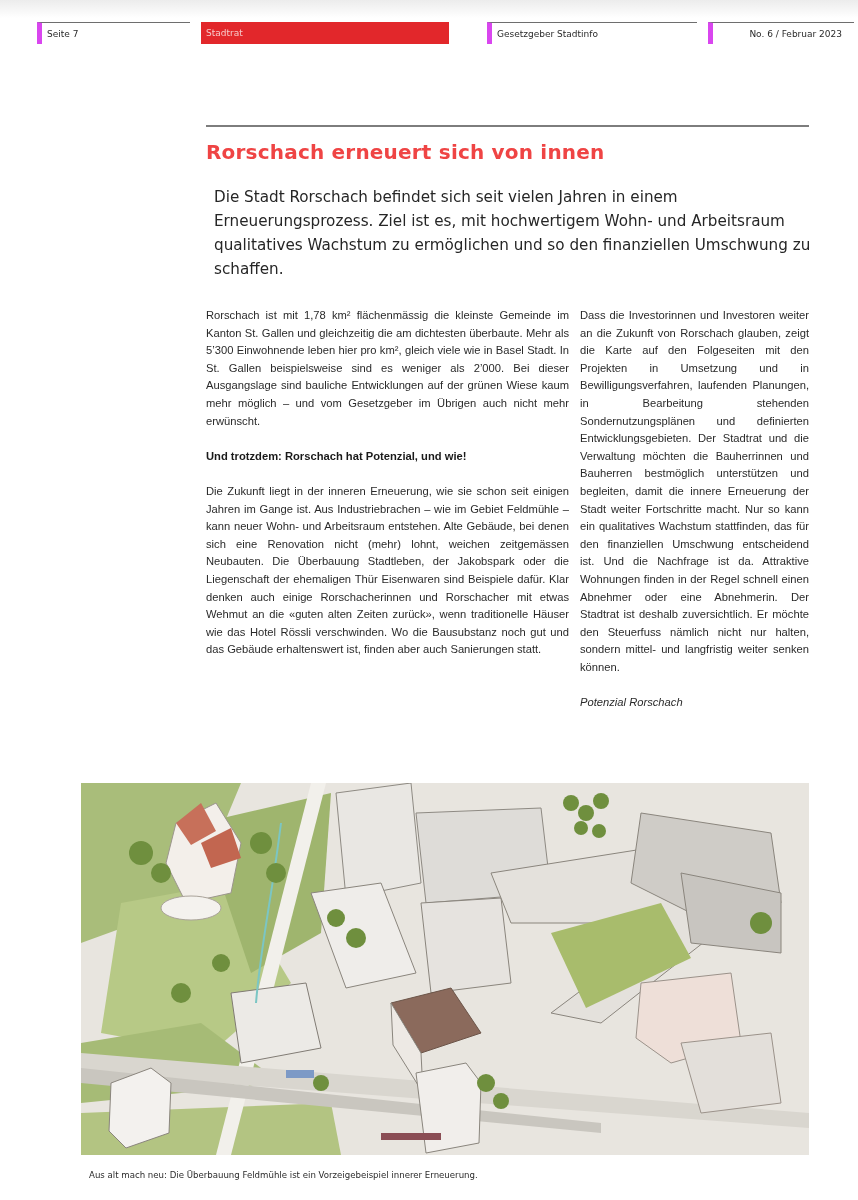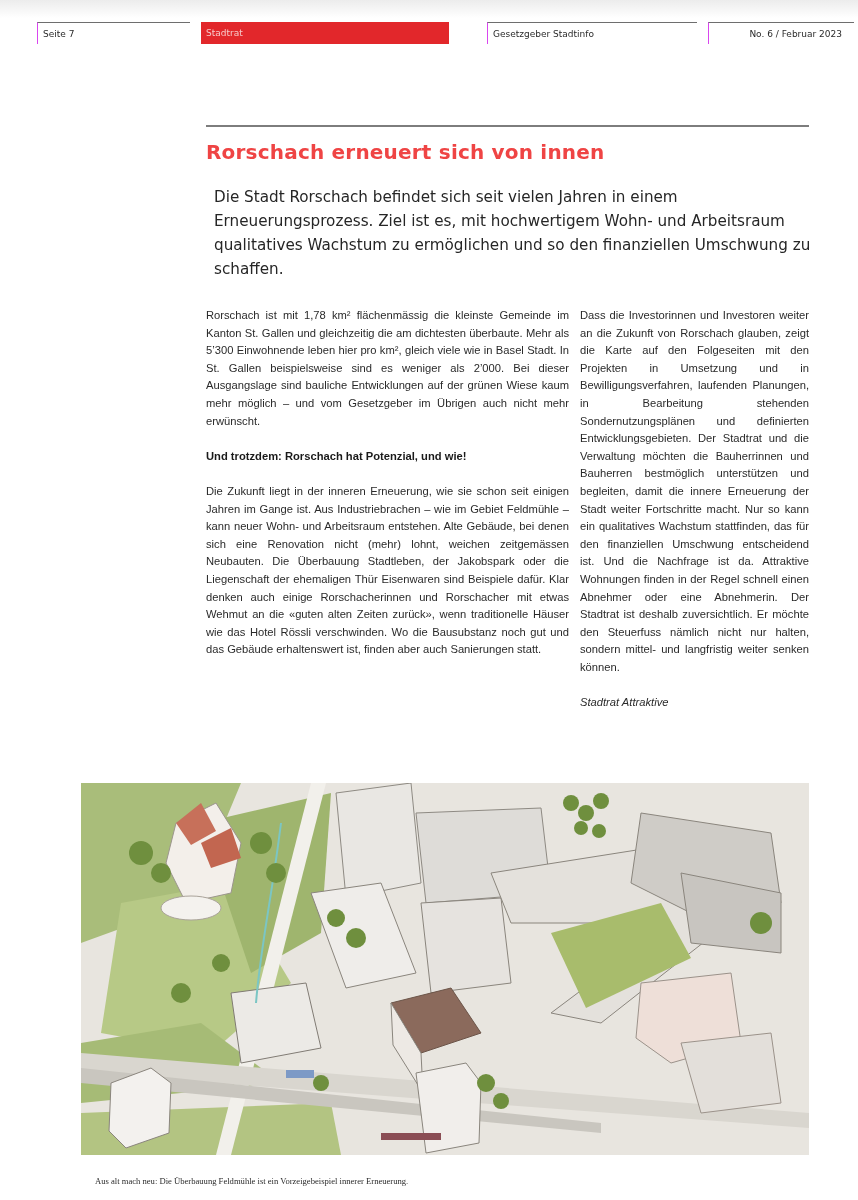--- a/index.html
+++ b/index.html
@@ -9,41 +9,41 @@
     font-family: "DejaVu Sans", sans-serif;
     color: #1f1f1f;
   }
   .top-shade {
     position: absolute; left: 0; top: 0; width: 858px; height: 18px;
     background: linear-gradient(#ececec, #ffffff);
   }
   
   .hdr { position: absolute; top: 22px; height: 22px; box-sizing: border-box;
          font-size: 9px; line-height: 22px; padding-left: 5px; }
-  .hdr.box { border-top: 1px solid #6e6e6e; border-left: 1px solid #d946ef; color: #2a2a2a; }
+  .hdr.box { border-top: 1px solid #6e6e6e; border-left: 5px solid #d946ef; color: #2a2a2a; }
   .hdr.red { background: #e2272b; color: #f7c9c9; }
   .hdr.right { text-align: right; padding-right: 12px; padding-left: 4px; }
 
   .rule { position: absolute; left: 206px; top: 125px; width: 603px; height: 2px; background: #7d7d7d; }
   .title { position: absolute; left: 206px; top: 140px; margin: 0;
            font-size: 20px; font-weight: bold; color: #ef4444; letter-spacing: 0.2px; }
   .lead { position: absolute; left: 206px; top: 177px; width: 610px; margin: 8px;
           font-size: 15.2px; line-height: 24px; color: #262626; }
 
   .col { position: absolute; top: 307px; font-family: Liberation Sans, sans-serif;
          font-size: 11.2px; line-height: 17.6px; color: #2a2a2a; text-align: justify; }
   .col p { margin: 0 0 17.6px 0; }
   .col .sub { font-weight: bold; color: #1a1a1a; }
   .col-left { left: 206px; width: 363px; }
   .col-right { left: 580px; width: 229px; }
   .sign { font-style: italic; }
 
   .illustration { position: absolute; left: 81px; top: 783px; width: 728px; height: 372px;
                   overflow: hidden; background: #e9e6e1; }
-  .caption { position: absolute; left: 81px; top: 1162px; font-size: 8.6px; color: #2b2b2b; margin: 14px; font-family: Liberation Serif, serif; }
+  .caption { position: absolute; left: 81px; top: 1162px; font-size: 8.6px; color: #2b2b2b; margin: 8px; }
 </style>
 </head>
 <body>
 
 <div class="top-shade"></div>
 
 <div class="hdr box" style="left:37px;width:153px;">Seite 7</div>
 <div class="hdr red" style="left:201px;width:248px;">Stadtrat</div>
 <div class="hdr box" style="left:487px;width:210px;">Gesetzgeber Stadtinfo</div>
 <div class="hdr box right" style="left:708px;width:146px;">No. 6 / Februar 2023</div>
@@ -53,21 +53,21 @@
 <p class="lead">Die Stadt Rorschach befindet sich seit vielen Jahren in einem Erneuerungsprozess. Ziel ist es, mit hochwertigem Wohn- und Arbeitsraum qualitatives Wachstum zu ermöglichen und so den finanziellen Umschwung zu schaffen.</p>
 
 <div class="col col-left">
   <p>Rorschach ist mit 1,78 km² flächenmässig die kleinste Gemeinde im Kanton St. Gallen und gleichzeitig die am dichtesten überbaute. Mehr als 5’300 Einwohnende leben hier pro km², gleich viele wie in Basel Stadt. In St. Gallen beispielsweise sind es weniger als 2’000. Bei dieser Ausgangslage sind bauliche Entwicklungen auf der grünen Wiese kaum mehr möglich – und vom Gesetzgeber im Übrigen auch nicht mehr erwünscht.</p>
   <p class="sub">Und trotzdem: Rorschach hat Potenzial, und wie!</p>
   <p>Die Zukunft liegt in der inneren Erneuerung, wie sie schon seit einigen Jahren im Gange ist. Aus Industriebrachen – wie im Gebiet Feldmühle – kann neuer Wohn- und Arbeitsraum entstehen. Alte Gebäude, bei denen sich eine Renovation nicht (mehr) lohnt, weichen zeitgemässen Neubauten. Die Überbauung Stadtleben, der Jakobspark oder die Liegenschaft der ehemaligen Thür Eisenwaren sind Beispiele dafür. Klar denken auch einige Rorschacherinnen und Rorschacher mit etwas Wehmut an die «guten alten Zeiten zurück», wenn traditionelle Häuser wie das Hotel Rössli verschwinden. Wo die Bausubstanz noch gut und das Gebäude erhaltenswert ist, finden aber auch Sanierungen statt.</p>
 </div>
 
 <div class="col col-right">
   <p>Dass die Investorinnen und Investoren weiter an die Zukunft von Rorschach glauben, zeigt die Karte auf den Folgeseiten mit den Projekten in Umsetzung und in Bewilligungsverfahren, laufenden Planungen, in Bearbeitung stehenden Sondernutzungsplänen und definierten Entwicklungsgebieten. Der Stadtrat und die Verwaltung möchten die Bauherrinnen und Bauherren bestmöglich unterstützen und begleiten, damit die innere Erneuerung der Stadt weiter Fortschritte macht. Nur so kann ein qualitatives Wachstum stattfinden, das für den finanziellen Umschwung entscheidend ist. Und die Nachfrage ist da. Attraktive Wohnungen finden in der Regel schnell einen Abnehmer oder eine Abnehmerin. Der Stadtrat ist deshalb zuversichtlich. Er möchte den Steuerfuss nämlich nicht nur halten, sondern mittel- und langfristig weiter senken können.</p>
-  <p class="sign">Stadtrat Attraktive</p>
+  <p class="sign">Potenzial Rorschach</p>
 </div>
 
 <div class="illustration" title="Aquarell-Luftbild der Überbauung Feldmühle in Rorschach">
   <svg width="728" height="372" viewBox="0 0 728 372" xmlns="http://www.w3.org/2000/svg">
 
     <rect width="728" height="372" fill="#e8e5df"></rect>
 
     <polygon points="0,0 160,0 110,120 0,160" fill="#a9bd7a"></polygon>
     <polygon points="40,120 150,100 210,200 130,270 20,250" fill="#b7c986"></polygon>
     <polygon points="120,40 250,10 240,150 170,190" fill="#9fb56e"></polygon>

